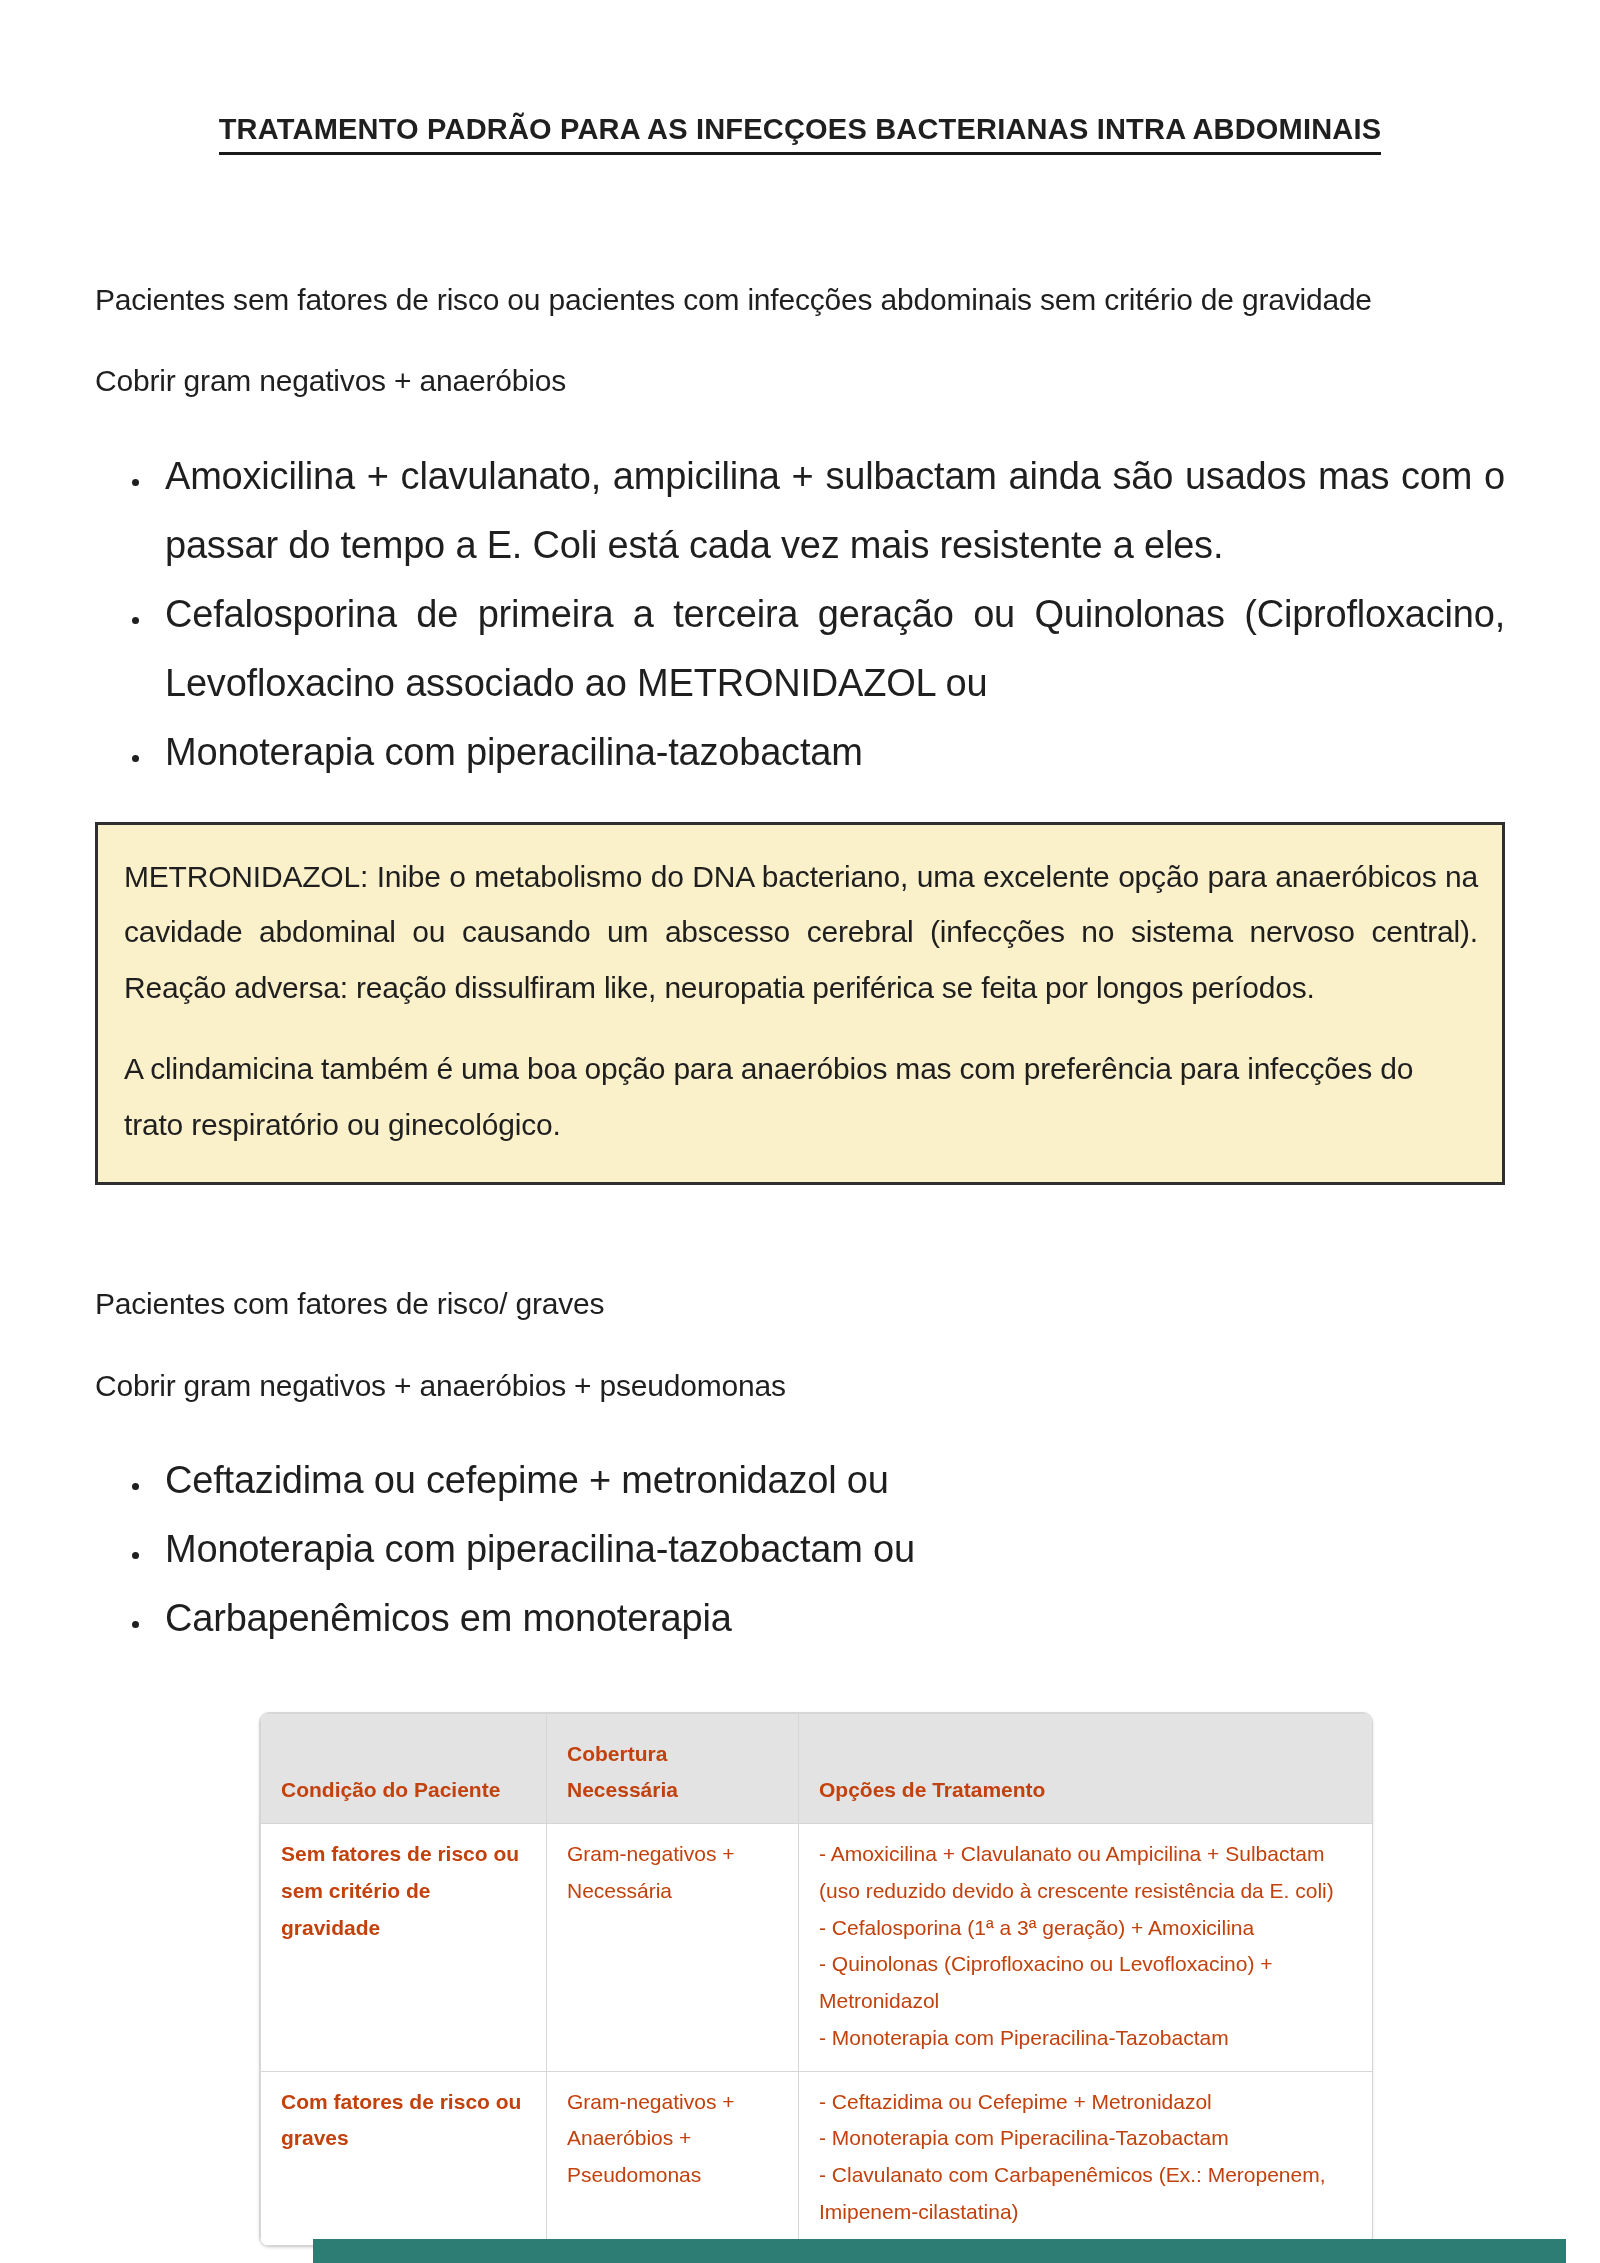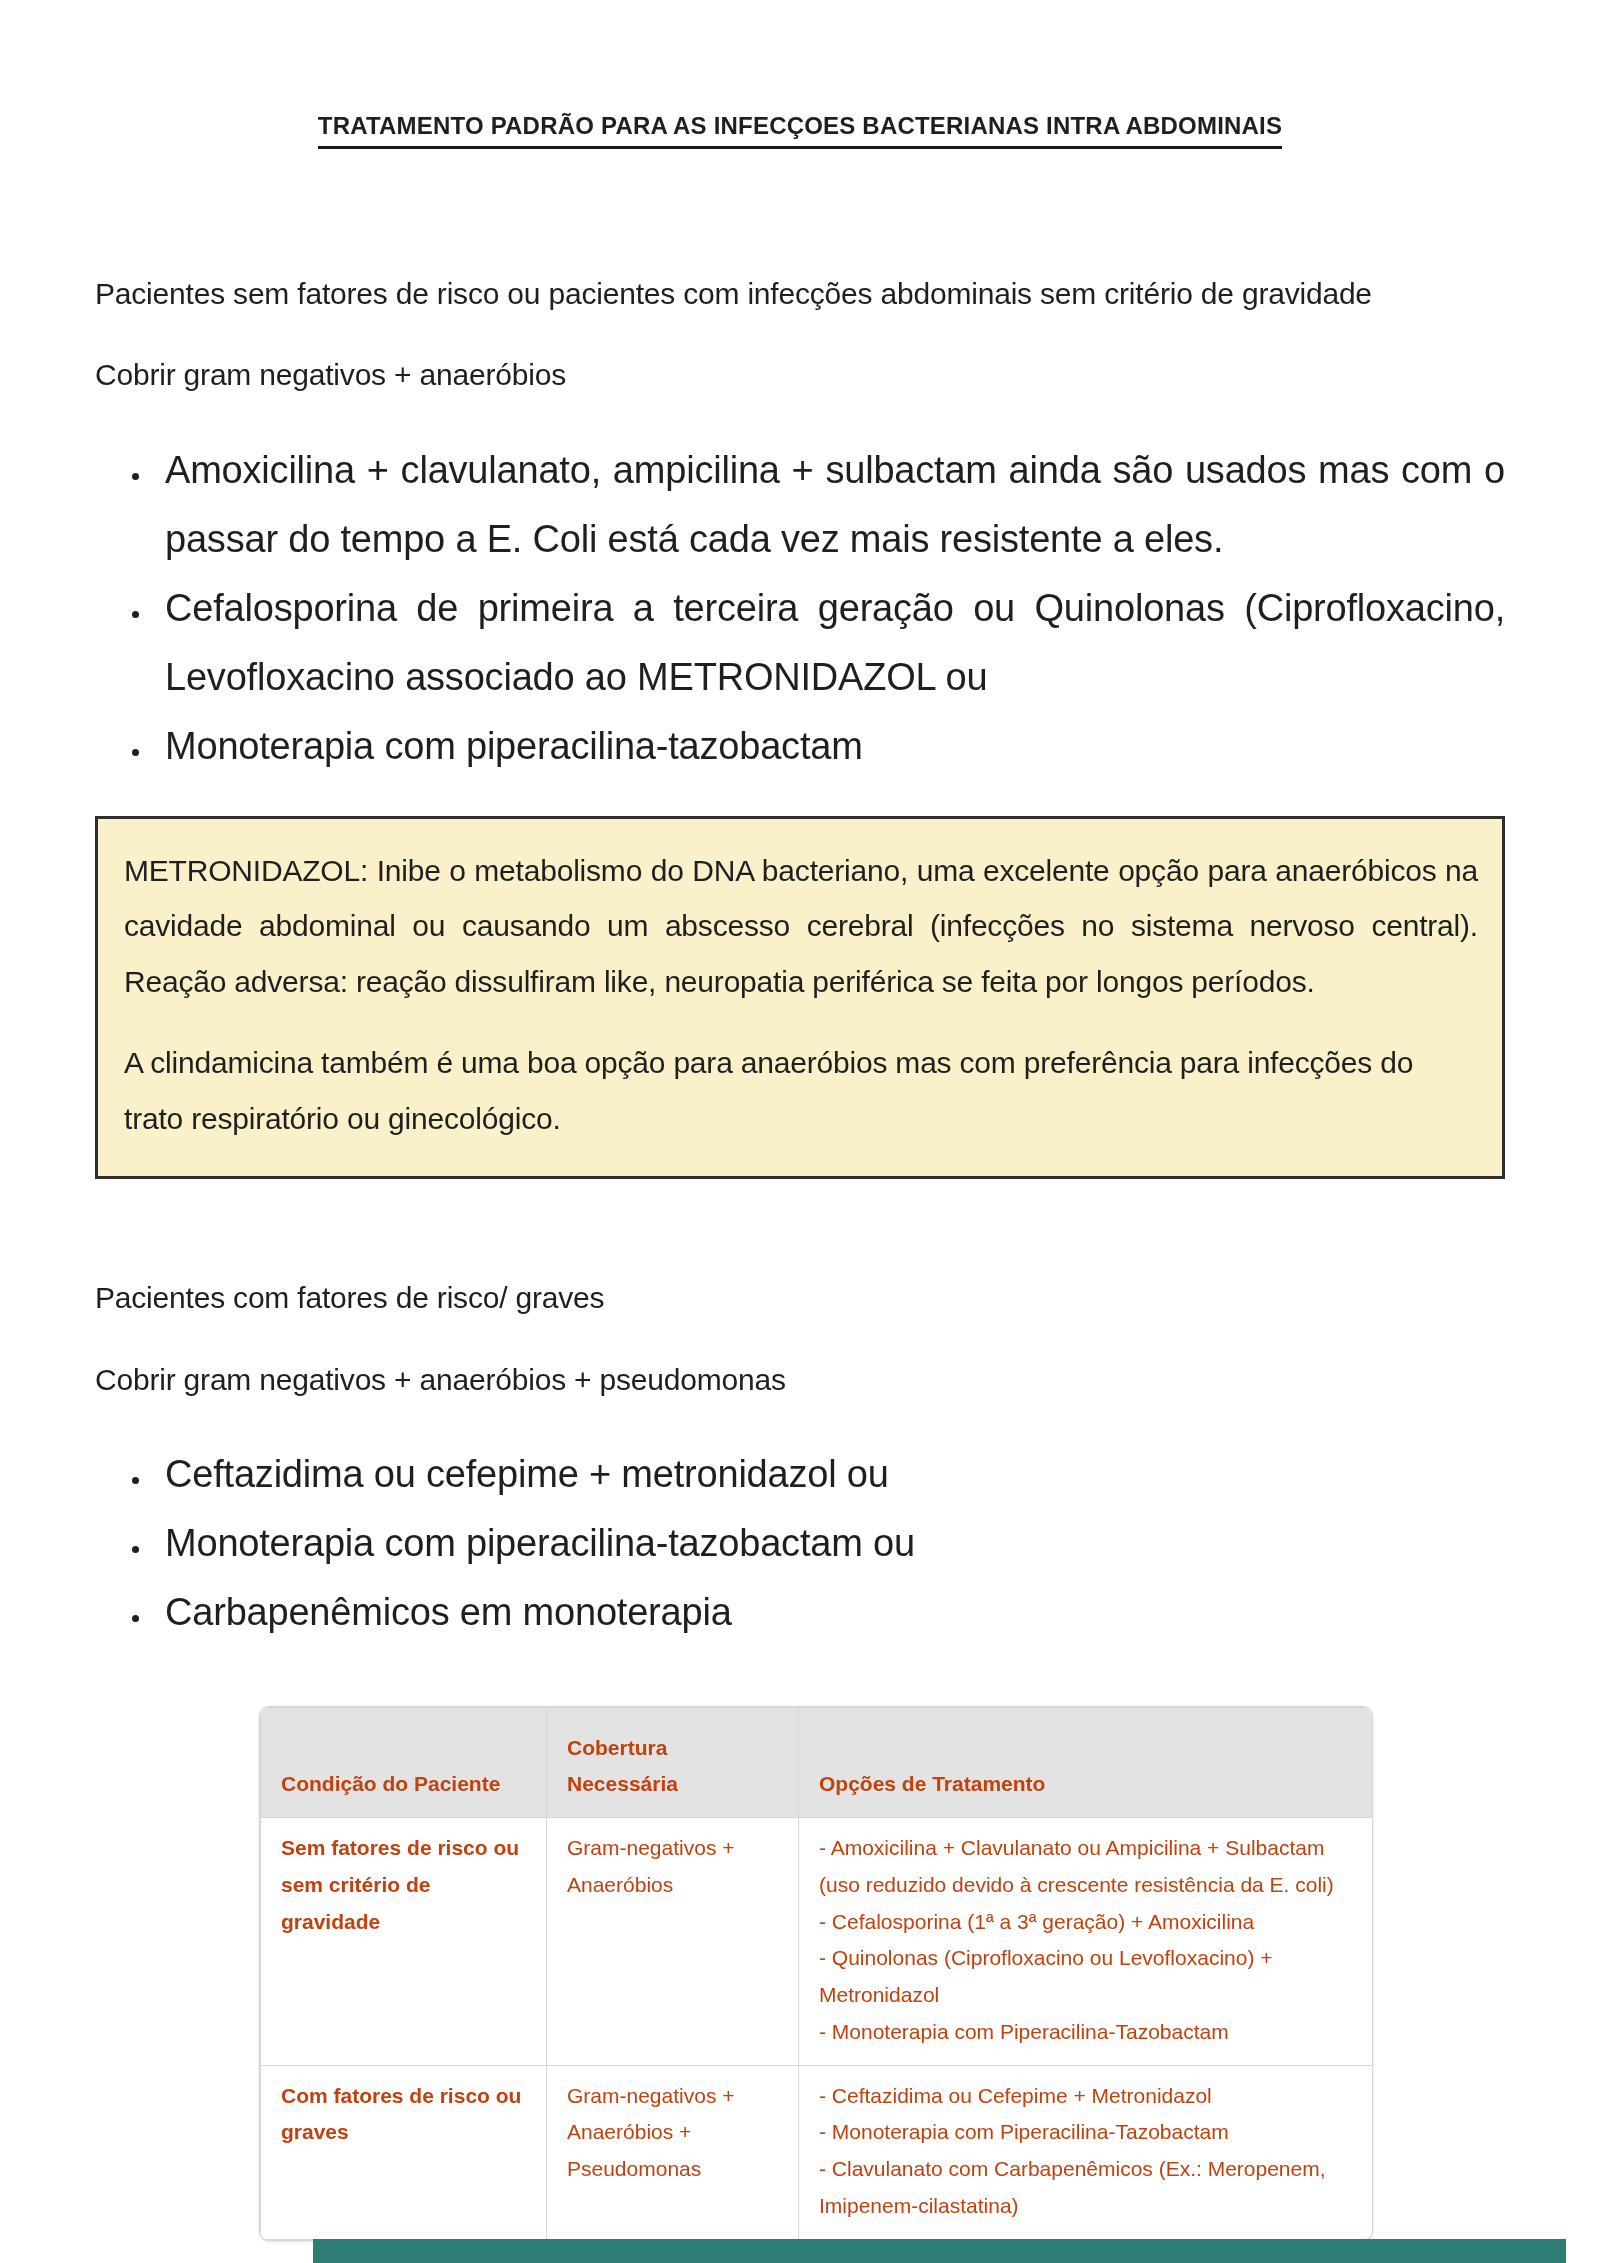--- a/index.html
+++ b/index.html
@@ -19,21 +19,21 @@
     color:var(--text-color);
     overflow:hidden;
   }
   .page{
     width:100%;height:100%;
     padding:112px 95px 0 95px;
     position:relative;
   }
   .title{
     text-align:center;
-    font-size:24px;
+    font-size:29px;
     font-weight:700;
     letter-spacing:.2px;
     line-height:1.2;
   }
   .title span{
     display:inline-block;
     border-bottom:3px solid #1a1a1a;
     padding-bottom:5px;
   }
   .para{
@@ -157,21 +157,21 @@
       <thead>
         <tr>
           <th>Condição do Paciente</th>
           <th>Cobertura Necessária</th>
           <th>Opções de Tratamento</th>
         </tr>
       </thead>
       <tbody>
         <tr>
           <td class="cond">Sem fatores de risco ou sem critério de gravidade</td>
-          <td>Gram-negativos + Anaeróbios</td>
+          <td>Gram-negativos + Necessária</td>
           <td>
             <span class="opt-line">- Amoxicilina + Clavulanato ou Ampicilina + Sulbactam (uso reduzido devido à crescente resistência da E. coli)</span>
             <span class="opt-line">- Cefalosporina (1ª a 3ª geração) + Amoxicilina</span>
             <span class="opt-line">- Quinolonas (Ciprofloxacino ou Levofloxacino) + Metronidazol</span>
             <span class="opt-line">- Monoterapia com Piperacilina-Tazobactam</span>
           </td>
         </tr>
         <tr>
           <td class="cond">Com fatores de risco ou graves</td>
           <td>Gram-negativos + Anaeróbios + Pseudomonas</td>

